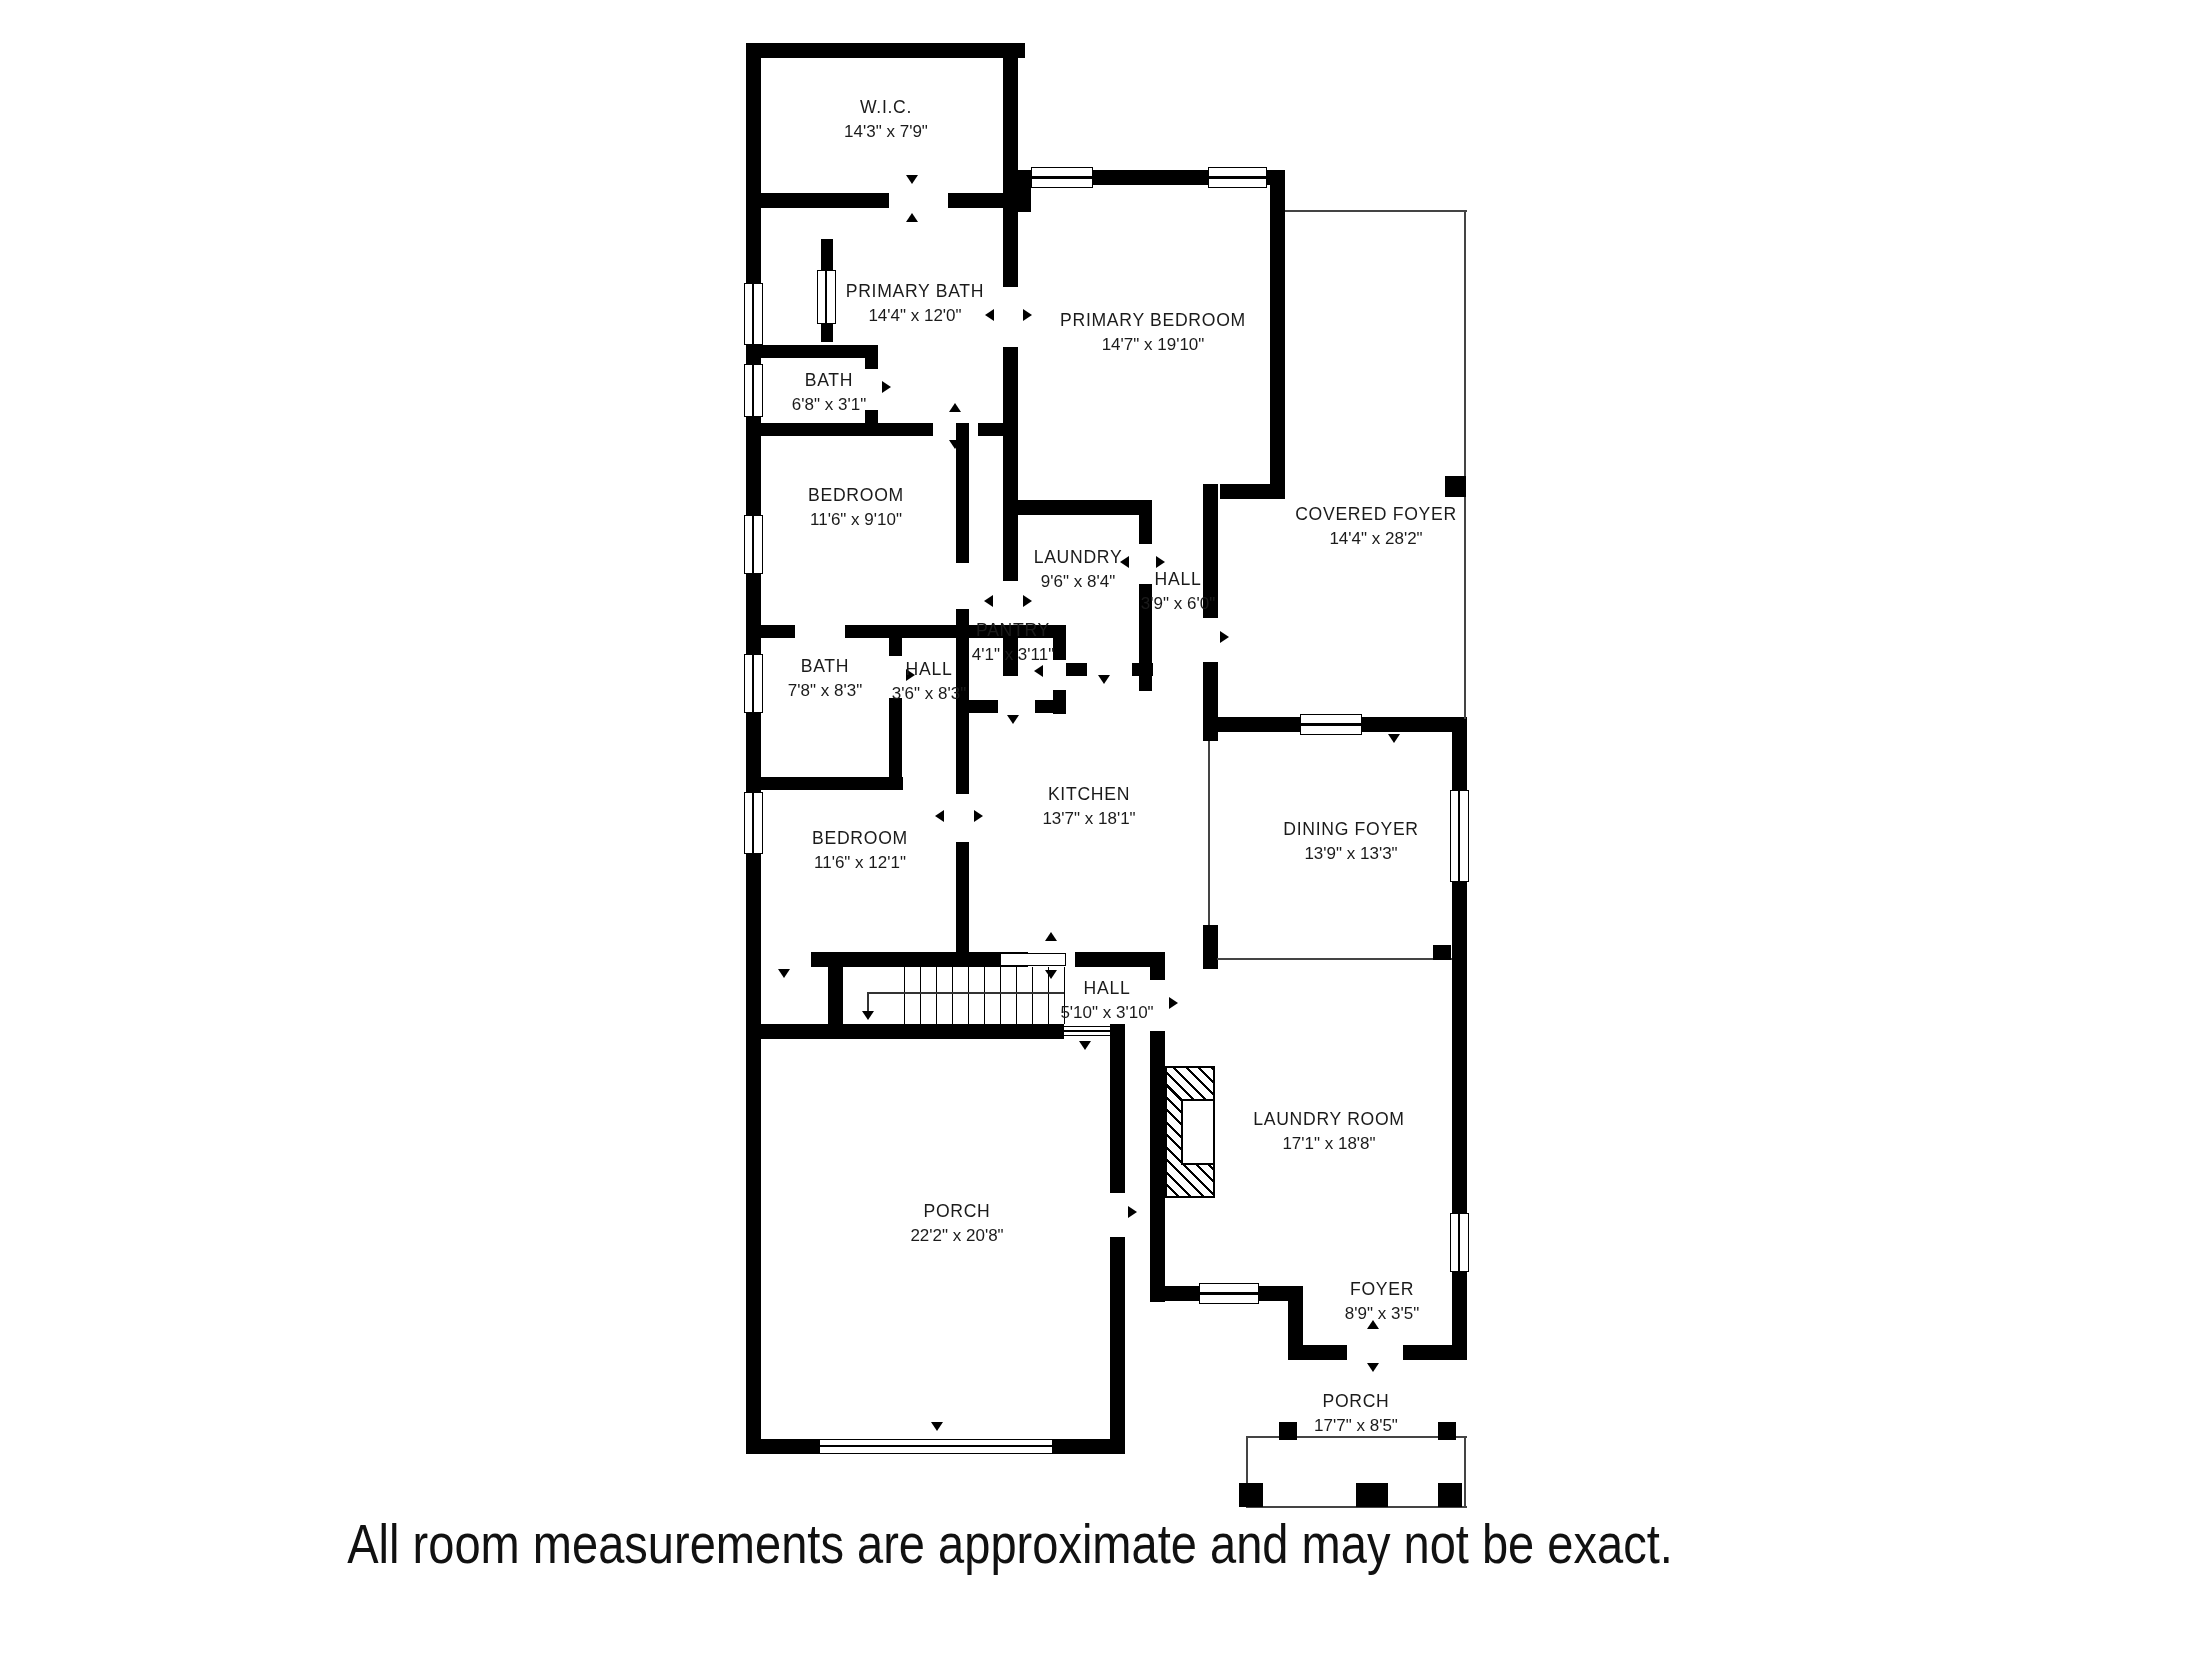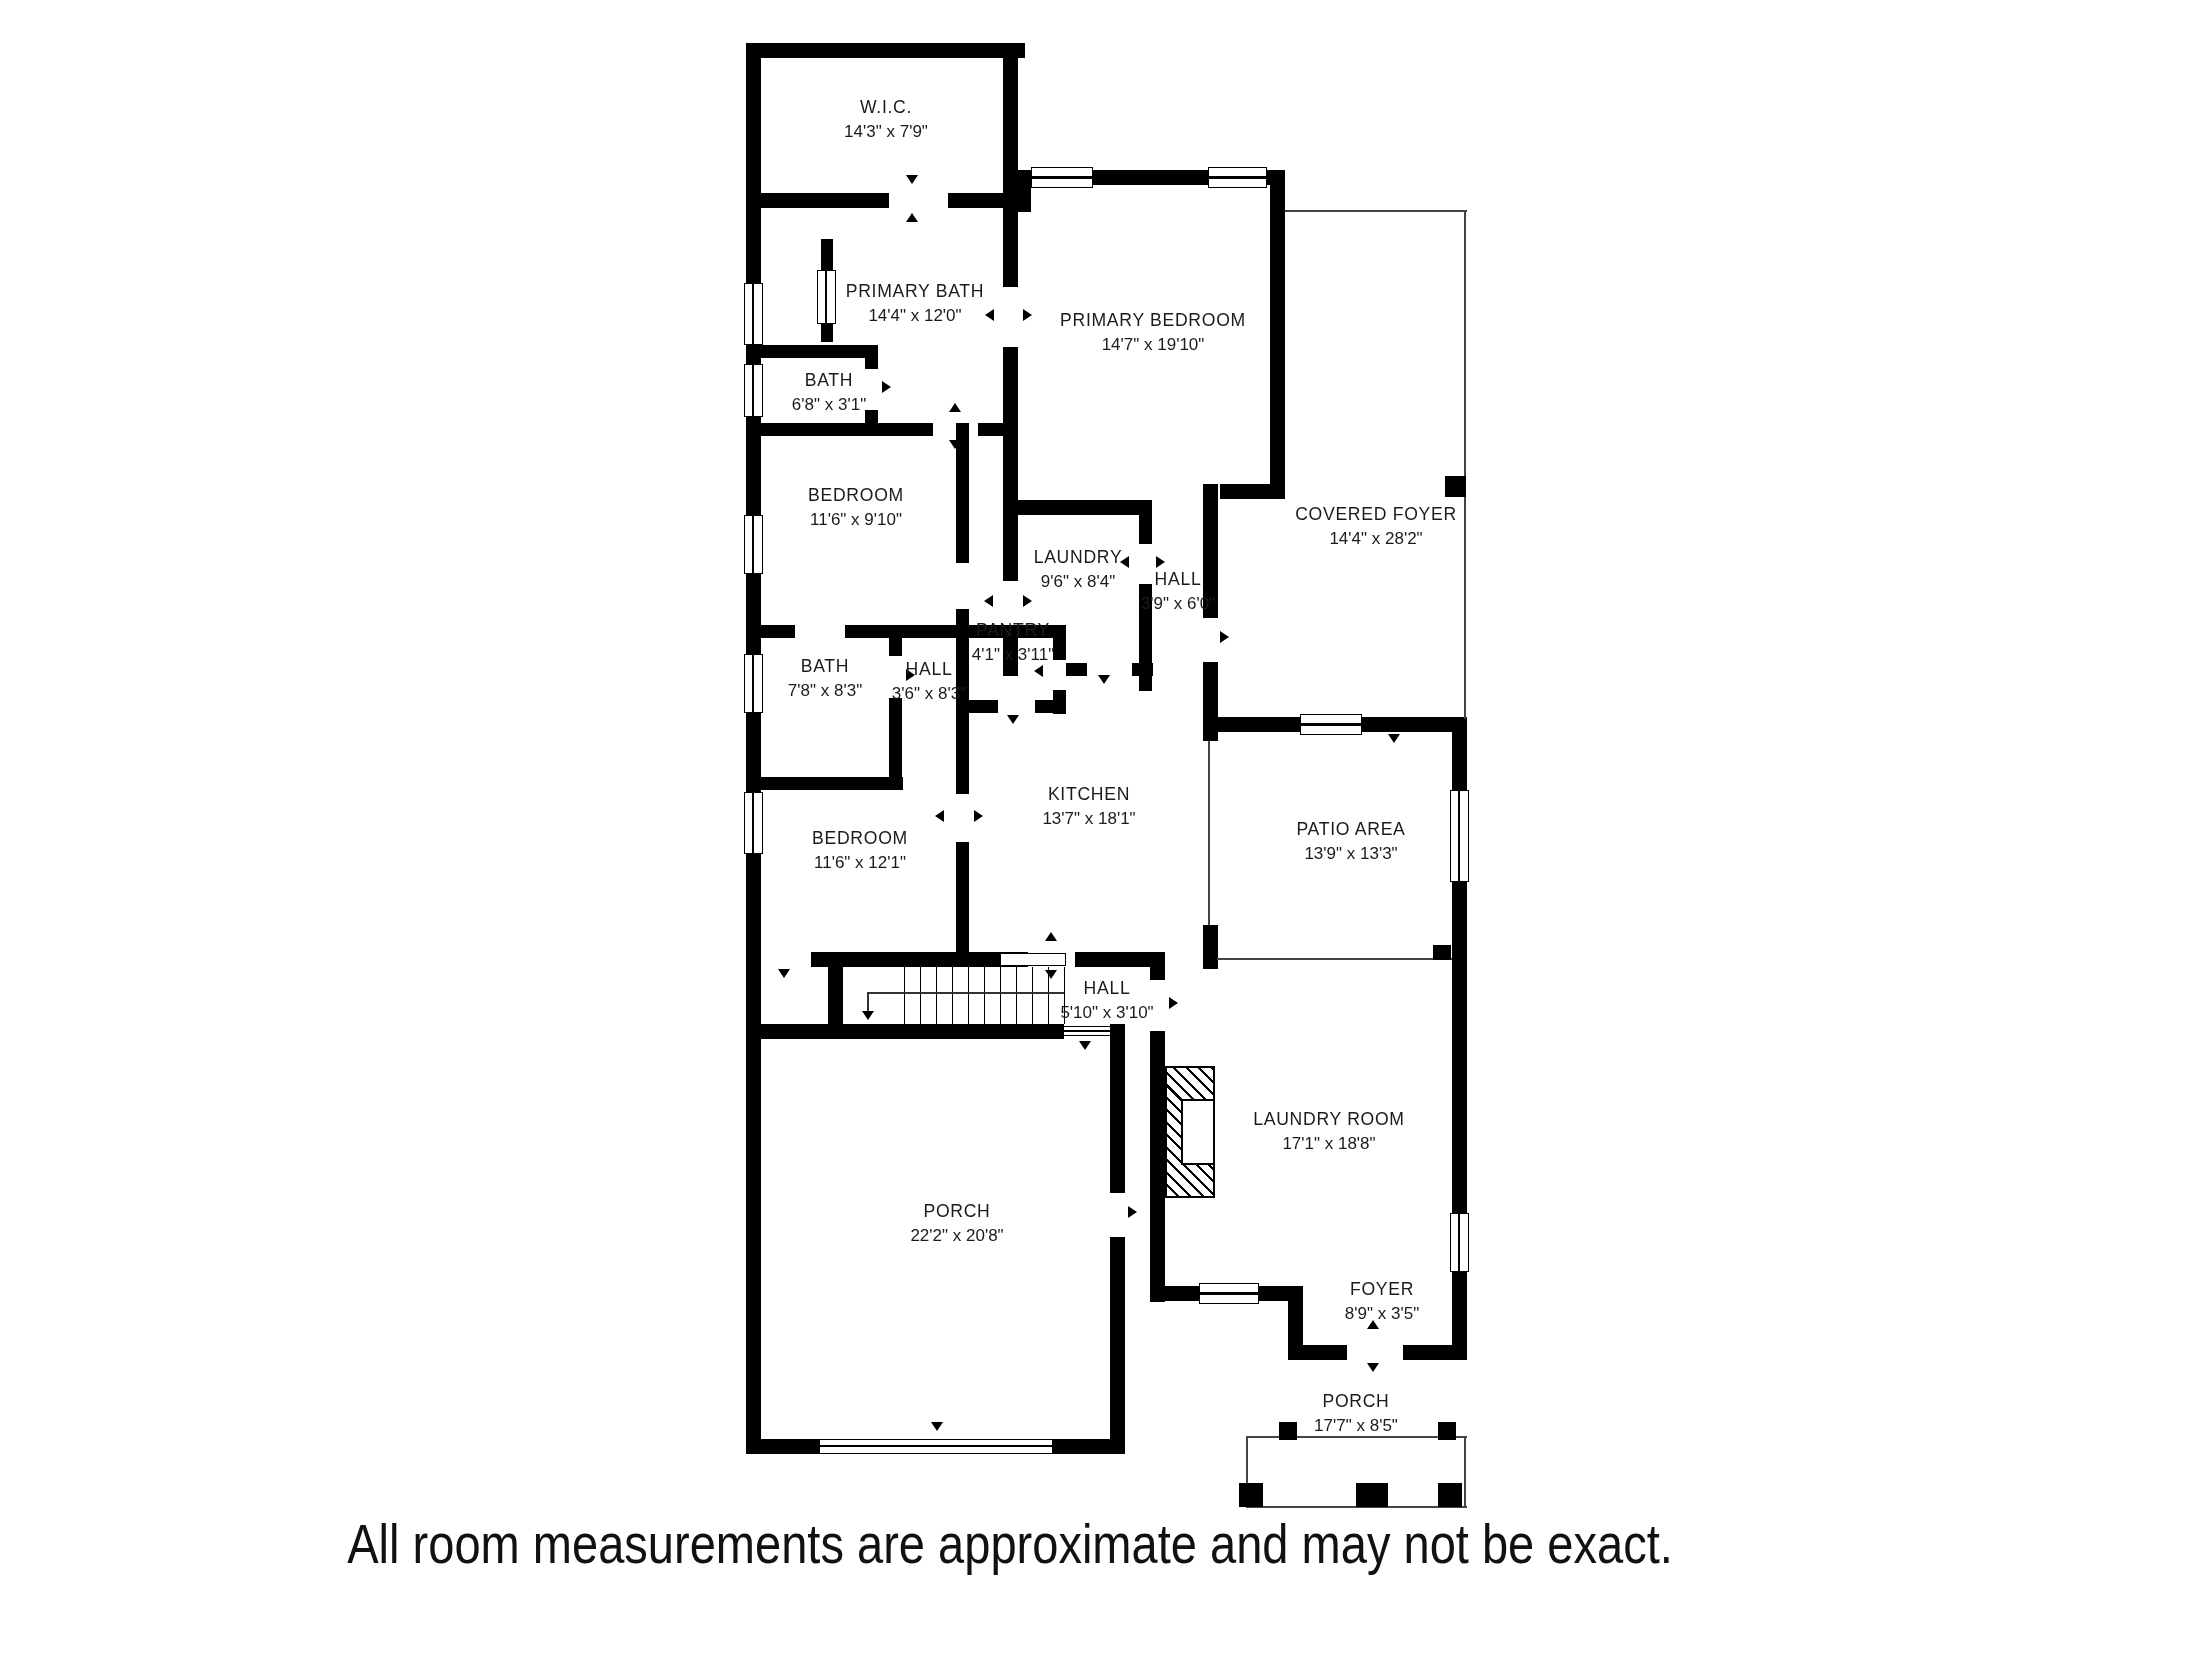--- a/index.html
+++ b/index.html
@@ -230,21 +230,21 @@
   </div>
   <div class="lbl" style="left:929px;top:681px">
     <span class="nm">HALL</span>
     <span class="dm">3'6" x 8'3"</span>
   </div>
   <div class="lbl" style="left:1089px;top:806px">
     <span class="nm">KITCHEN</span>
     <span class="dm">13'7" x 18'1"</span>
   </div>
   <div class="lbl" style="left:1351px;top:841px">
-    <span class="nm">PATIO AREA</span>
+    <span class="nm">DINING FOYER</span>
     <span class="dm">13'9" x 13'3"</span>
   </div>
   <div class="lbl" style="left:860px;top:850px">
     <span class="nm">BEDROOM</span>
     <span class="dm">11'6" x 12'1"</span>
   </div>
   <div class="lbl" style="left:1107px;top:1000px">
     <span class="nm">HALL</span>
     <span class="dm">5'10" x 3'10"</span>
   </div>

